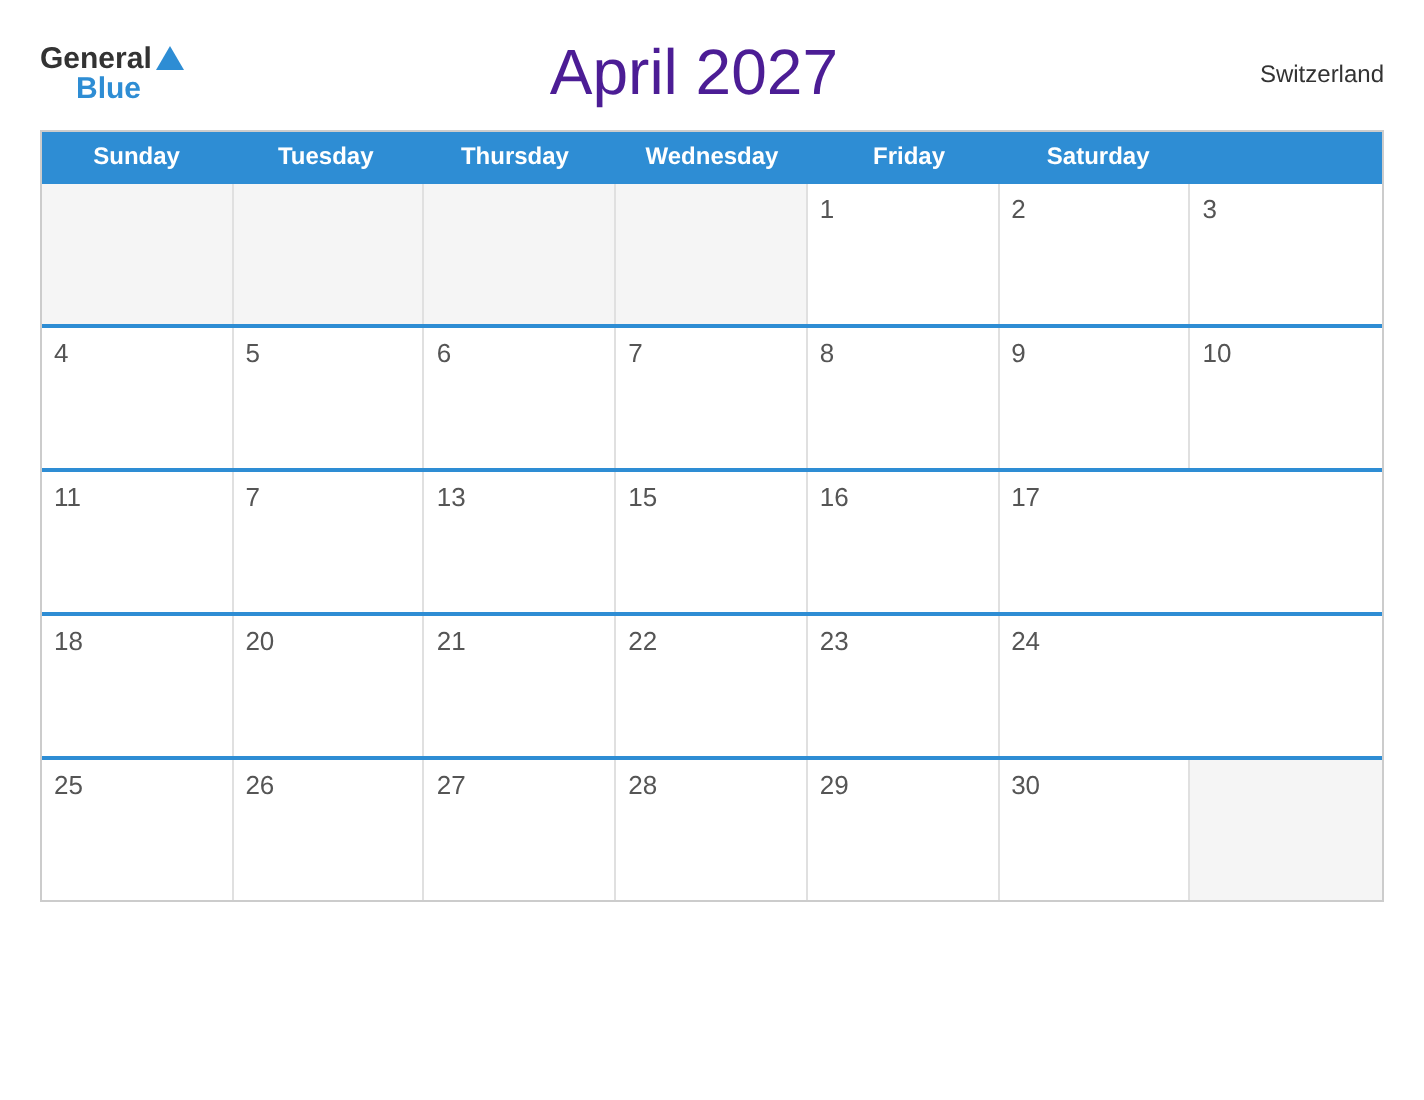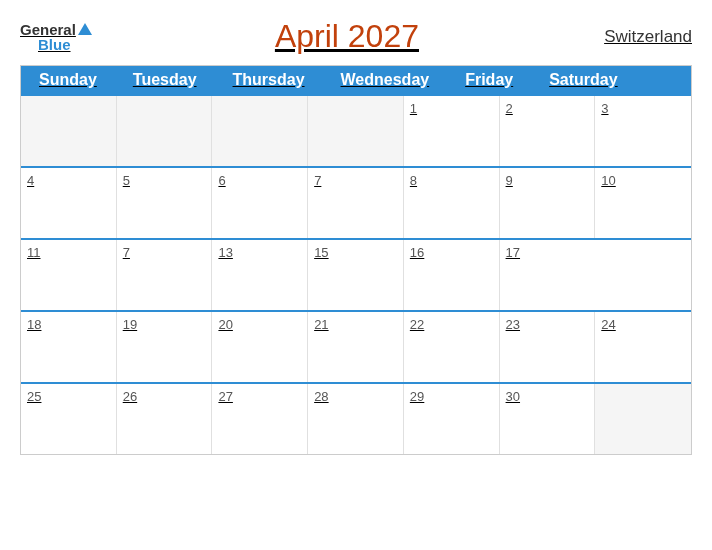--- a/index.html
+++ b/index.html
@@ -9,21 +9,20 @@
       background: #fff;
       font-family: Arial, sans-serif;
       overflow: hidden;
     }
     .page {
       width: 712px;
       height: 386px;
       padding: 18px 20px 10px 20px;
       display: flex;
       flex-direction: column;
-      text-decoration: underline;
     }
     .header {
       display: flex;
       align-items: center;
       justify-content: space-between;
       margin-bottom: 10px;
     }
     .logo {
       display: flex;
       flex-direction: column;
@@ -51,44 +50,44 @@
       color: #2e8dd4;
       margin-left: 18px;
     }
     .logo-line2 {
       display: flex;
       align-items: center;
     }
     .title {
       font-size: 32px;
       font-weight: normal;
-      color: #c2410c;
+      color: #4c1d95;
       text-align: center;
       flex: 1;
     }
     .country {
-      font-size: 17px;
+      font-size: 12px;
       color: #333;
       text-align: right;
       min-width: 90px;
     }
     .calendar {
       flex: 1;
       display: flex;
       flex-direction: column;
       border: 1px solid #ccc;
     }
     .cal-header {
       display: grid;
       grid-template-columns: repeat(7, 1fr);
       background: #2e8dd4;
     }
     .cal-header-cell {
       color: #fff;
-      font-size: 16px;
+      font-size: 12px;
       font-weight: bold;
       text-align: center;
       padding: 5px 18px;
     }
     .cal-body {
       flex: 1;
       display: flex;
       flex-direction: column;
     }
     .cal-week {
@@ -170,21 +169,20 @@
         <div class="cal-week">
           <div class="cal-cell"><span class="day-num">11</span></div>
           <div class="cal-cell"><span class="day-num">7</span></div>
           <div class="cal-cell"><span class="day-num">13</span></div>
           <div class="cal-cell"><span class="day-num">15</span></div>
           <div class="cal-cell"><span class="day-num">16</span></div>
           <div class="cal-cell"><span class="day-num">17</span></div>
         </div>
         <div class="cal-week">
           <div class="cal-cell"><span class="day-num">18</span></div>
-          <div class="cal-cell"><span class="day-num">19</span></div>
           <div class="cal-cell"><span class="day-num">20</span></div>
           <div class="cal-cell"><span class="day-num">21</span></div>
           <div class="cal-cell"><span class="day-num">22</span></div>
           <div class="cal-cell"><span class="day-num">23</span></div>
           <div class="cal-cell"><span class="day-num">24</span></div>
         </div>
         <div class="cal-week">
           <div class="cal-cell"><span class="day-num">25</span></div>
           <div class="cal-cell"><span class="day-num">26</span></div>
           <div class="cal-cell"><span class="day-num">27</span></div>

